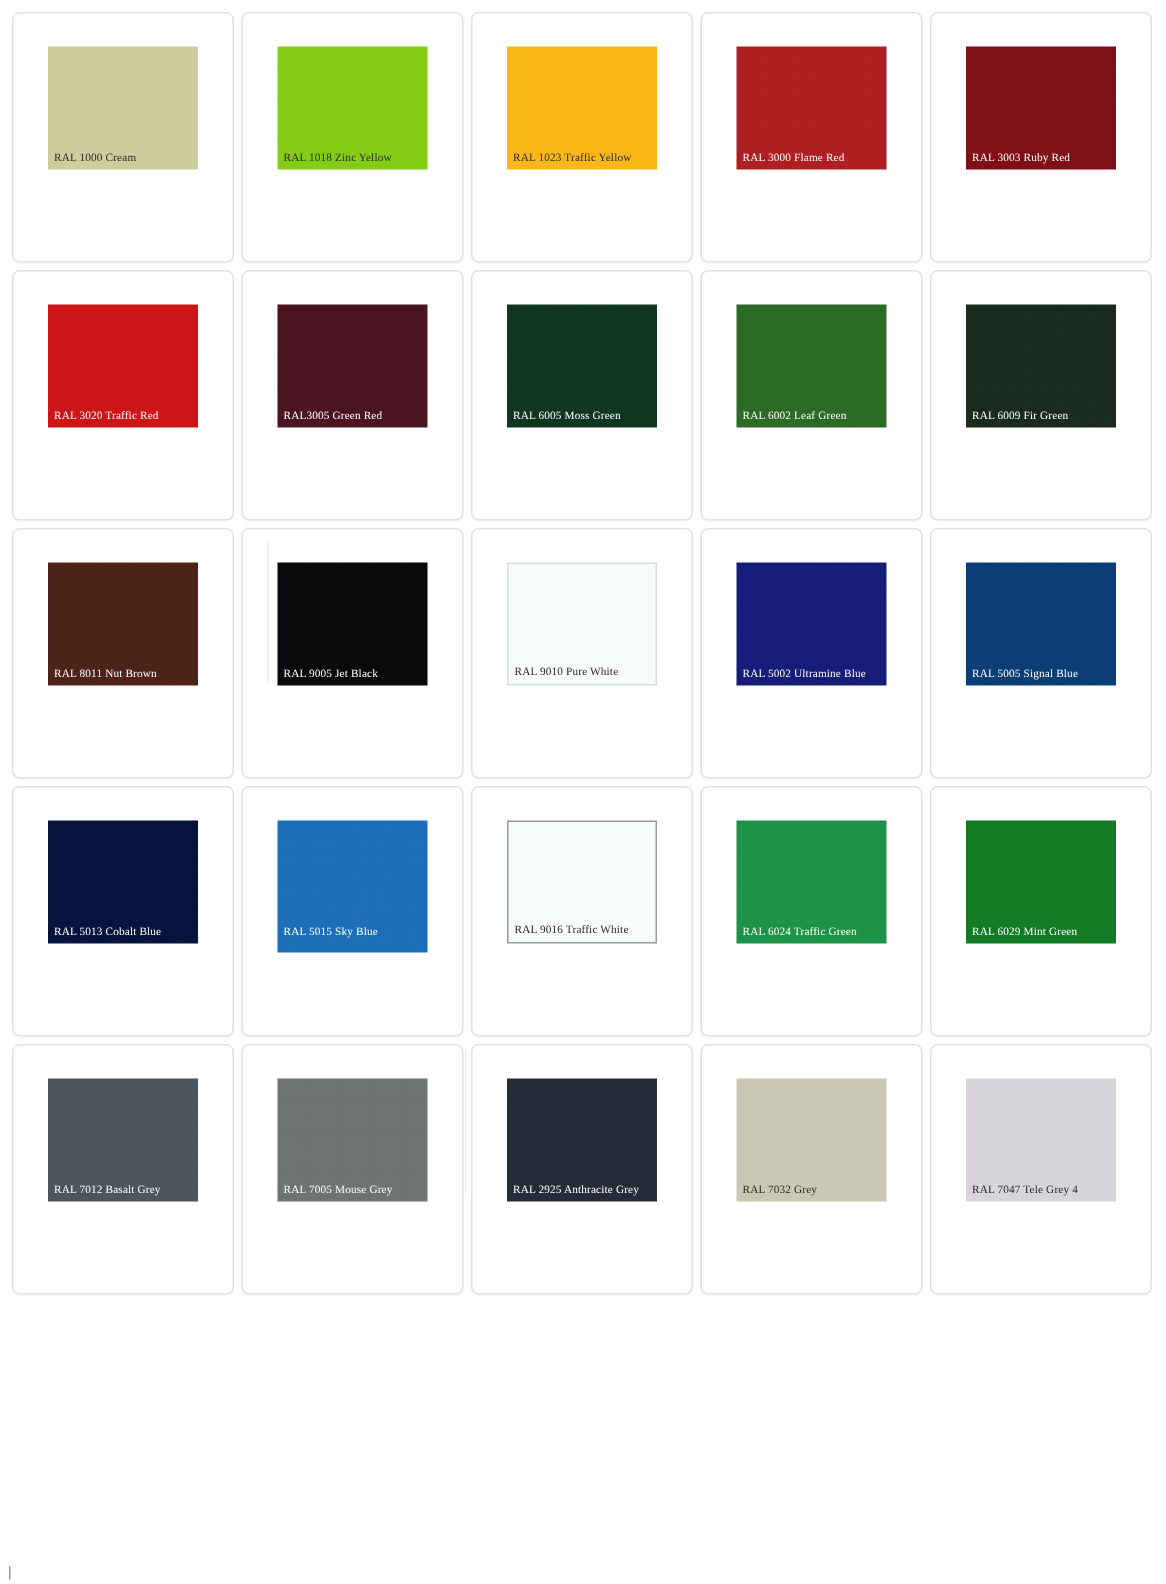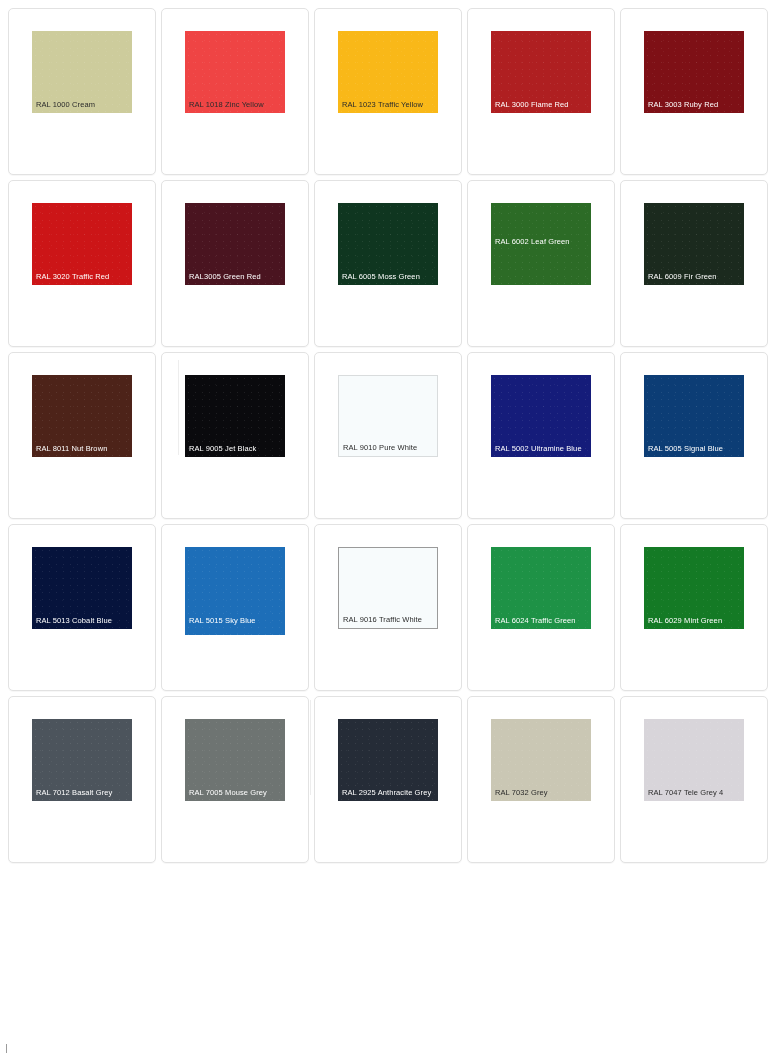--- a/index.html
+++ b/index.html
@@ -70,20 +70,21 @@
 
   .label {
     position: relative;
     z-index: 2;
     width: 100%;
     font-size: 7.5px;
     line-height: 9.5px;
     padding: 0 0 4px 4px;
     box-sizing: border-box;
     letter-spacing: 0.1px;
+    font-family: Liberation Serif, serif;
   }
   .label.light { color: #ffffff; }
   .label.dark  { color: #2b2b2b; }
 
   
   .card.tall .swatch { height: 88px; }
   .card.tall .label  { padding-bottom: 10px; }
 
   
   .seam {
@@ -104,21 +105,21 @@
 </head>
 <body>
 
 <div id="grid">
     <div class="card">
       <div class="swatch" style="background: rgb(205, 204, 156);">
         <div class="label dark" style="white-space: nowrap;">RAL 1000 Cream</div>
       </div>
     </div>
     <div class="card">
-      <div class="swatch" style="background: #ef4444;">
+      <div class="swatch" style="background: #84cc16;">
         <div class="label dark" style="white-space: nowrap;">RAL 1018 Zinc Yellow</div>
       </div>
     </div>
     <div class="card">
       <div class="swatch" style="background: rgb(249, 184, 24);">
         <div class="label dark" style="white-space: nowrap;">RAL 1023 Traffic Yellow</div>
       </div>
     </div>
     <div class="card">
       <div class="swatch" style="background: rgb(175, 31, 33);">
@@ -139,21 +140,21 @@
       <div class="swatch" style="background: rgb(74, 20, 32);">
         <div class="label light" style="white-space: nowrap;">RAL3005 Green Red</div>
       </div>
     </div>
     <div class="card">
       <div class="swatch" style="background: rgb(15, 54, 32);">
         <div class="label light" style="white-space: nowrap;">RAL 6005 Moss Green</div>
       </div>
     </div>
     <div class="card">
-      <div class="swatch" style="background: rgb(44, 107, 38); align-items: center;">
+      <div class="swatch" style="background: rgb(44, 107, 38);">
         <div class="label light" style="white-space: nowrap;">RAL 6002 Leaf Green</div>
       </div>
     </div>
     <div class="card">
       <div class="swatch" style="background: rgb(27, 42, 30);">
         <div class="label light" style="white-space: nowrap;">RAL 6009 Fir Green</div>
       </div>
     </div>
     <div class="card">
       <div class="swatch" style="background: rgb(77, 35, 25);">

